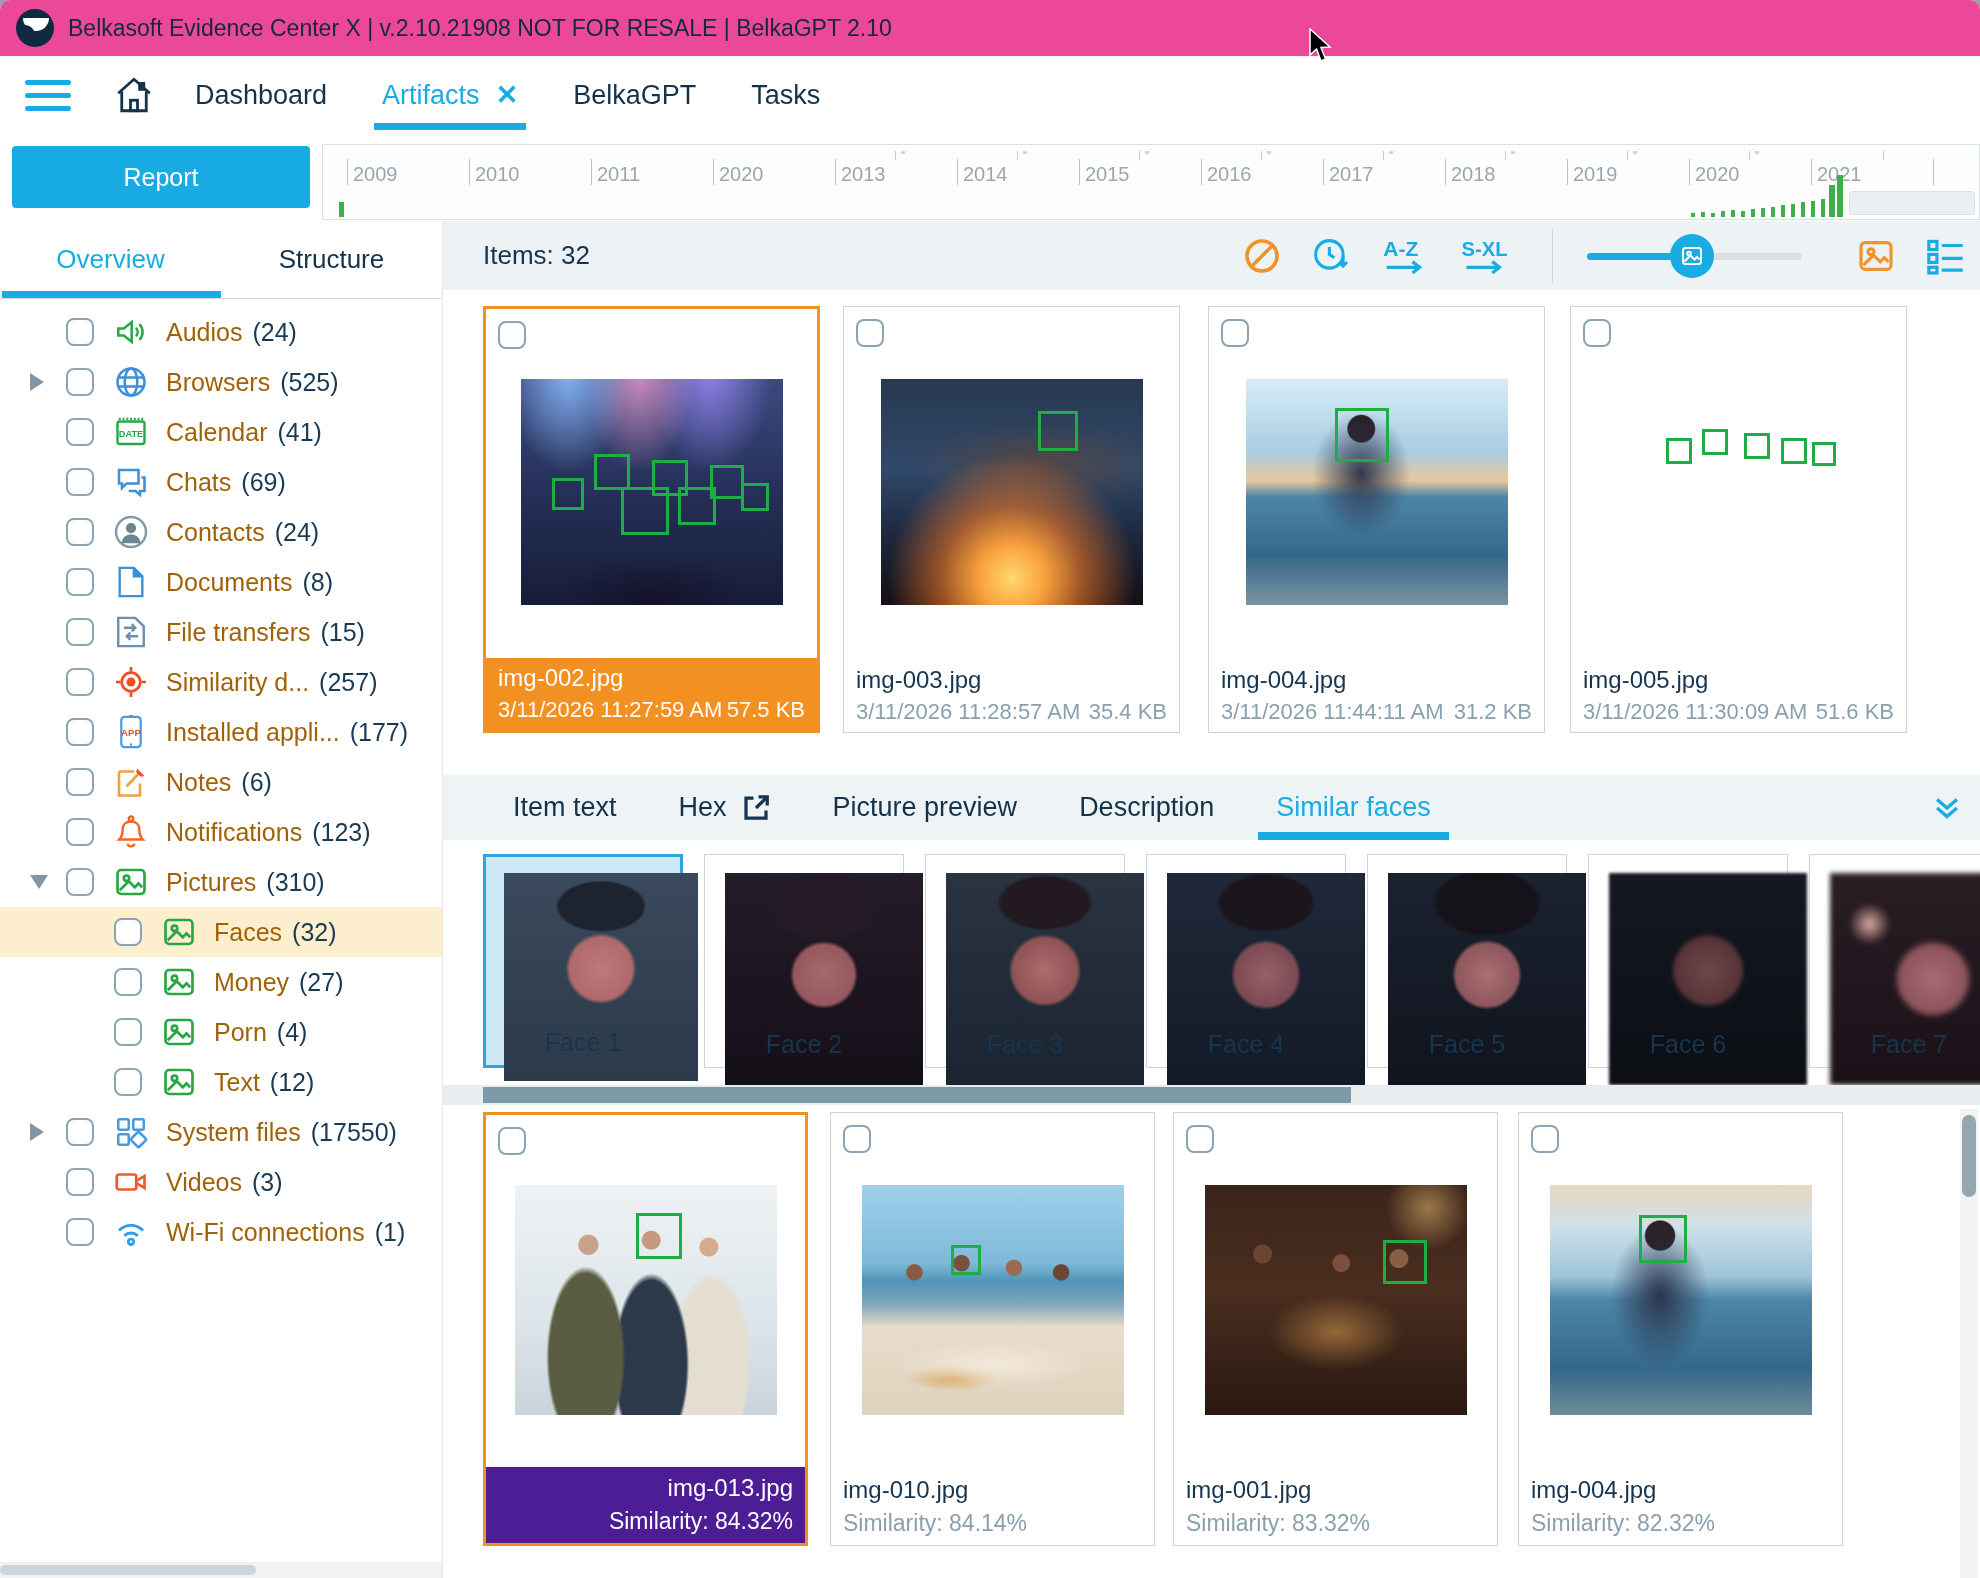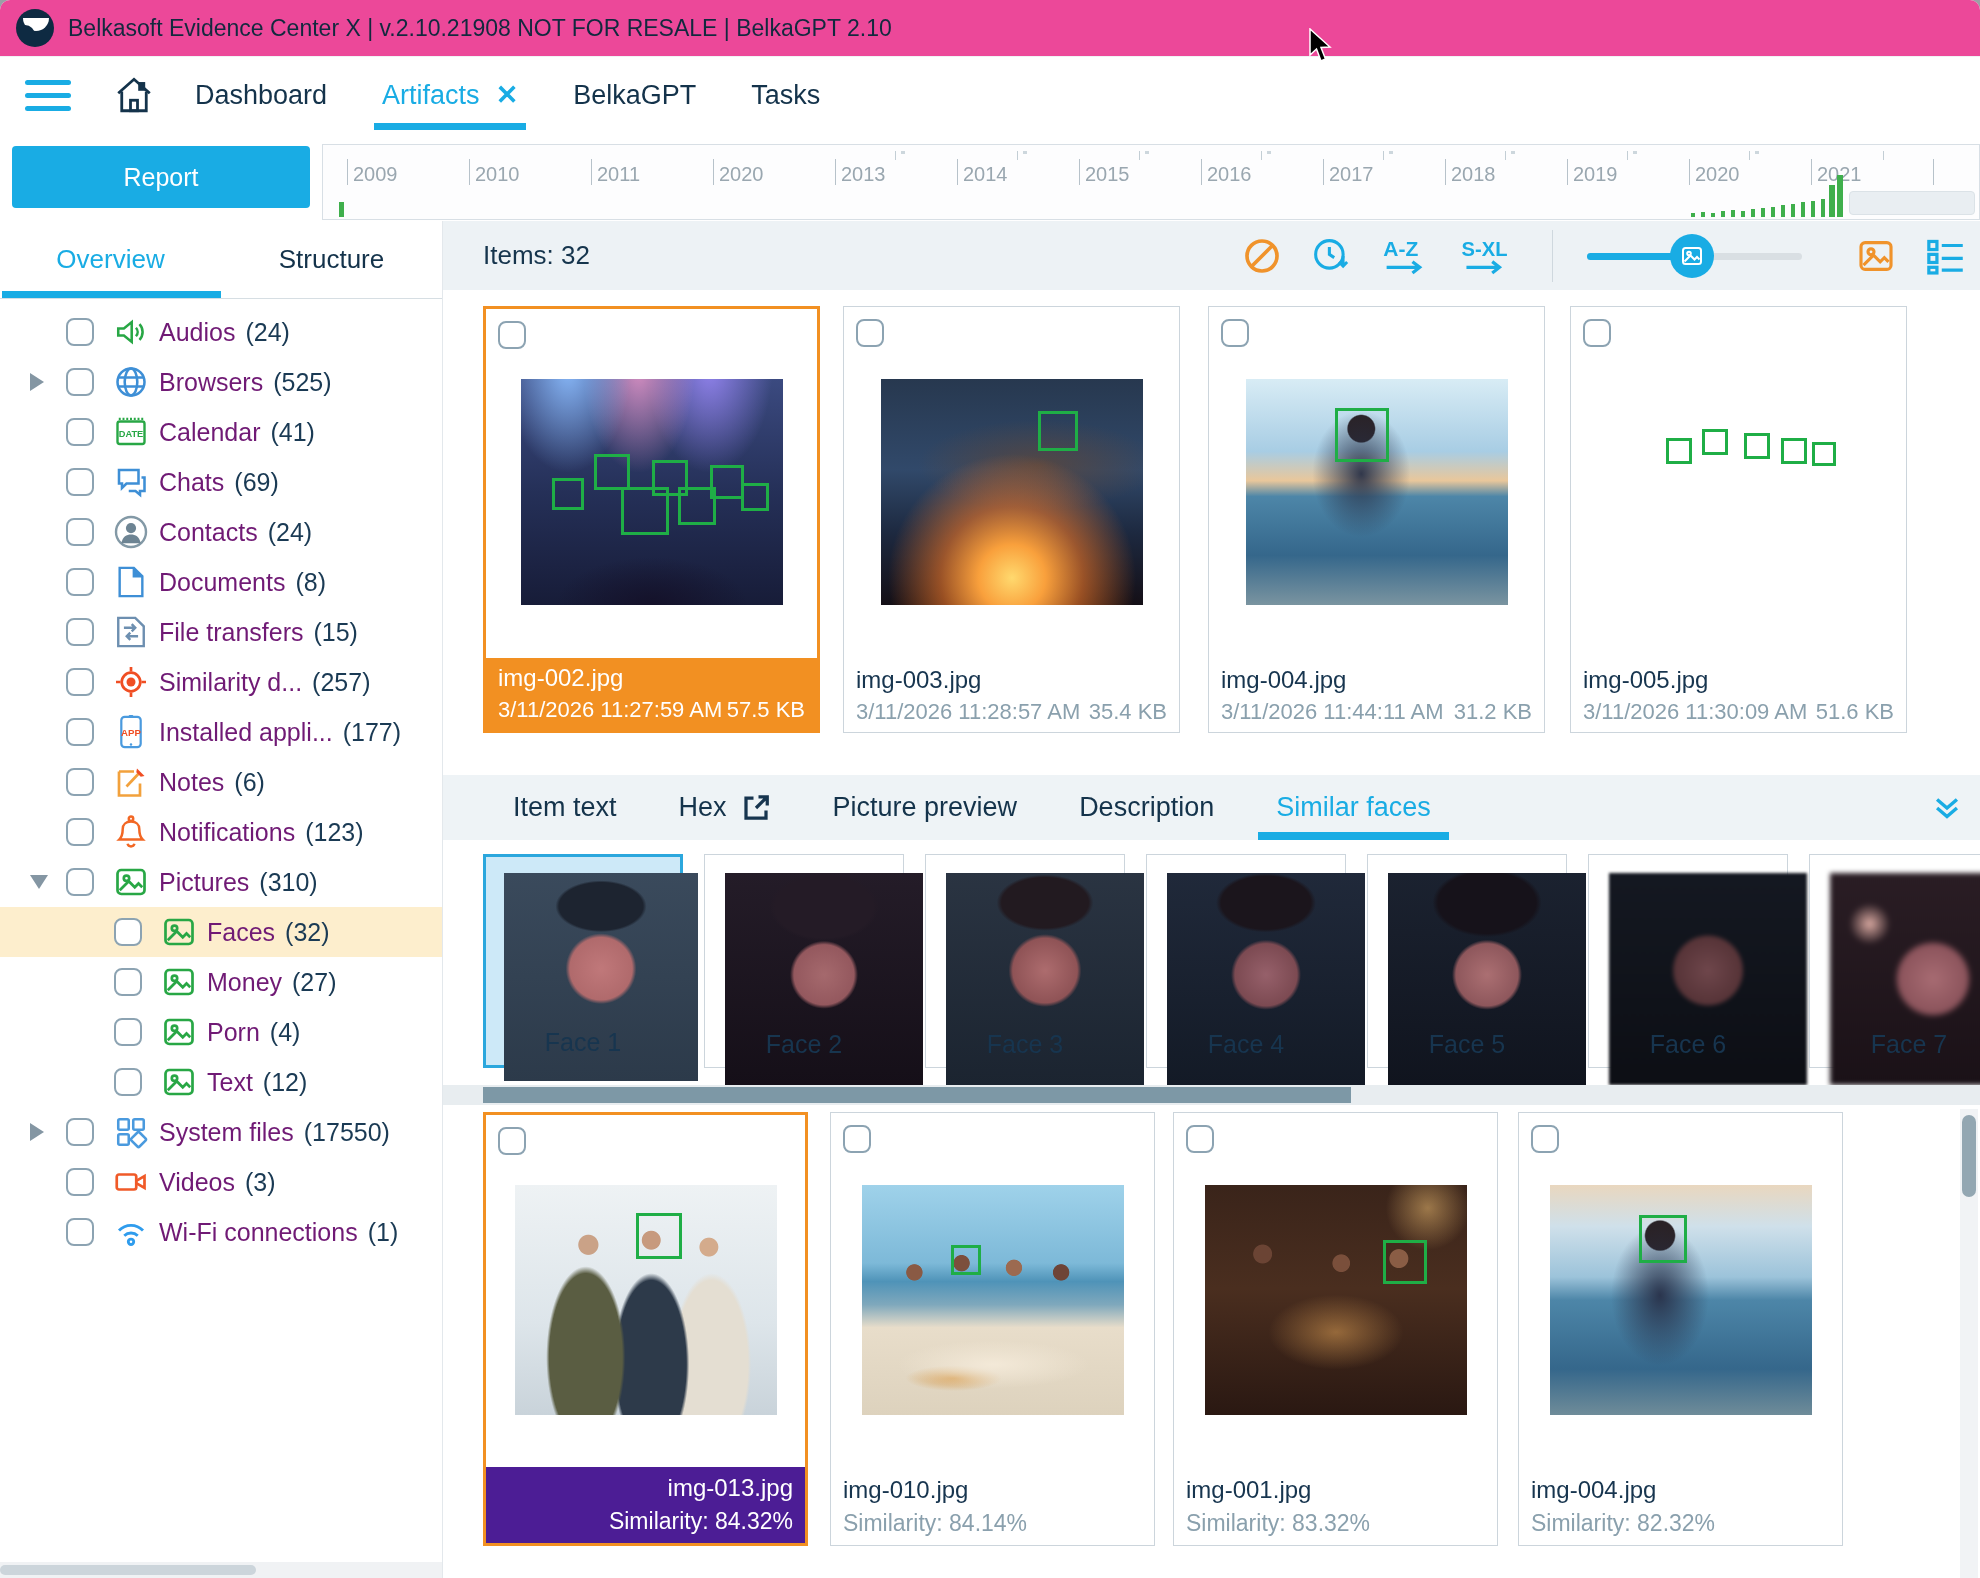--- a/index.html
+++ b/index.html
@@ -45,21 +45,21 @@
   .tree { padding-top:8px; }
   .tree-row { position:relative; height:50px; display:flex; align-items:center; cursor:pointer; }
   .tree-row.hl { background:#fdeecd; }
   .arrow { position:absolute; left:30px; width:0; height:0; }
   .arrow.right { border-left:14px solid #8496a3; border-top:9px solid transparent; border-bottom:9px solid transparent; }
   .arrow.down { border-top:14px solid #8496a3; border-left:9px solid transparent; border-right:9px solid transparent; }
   .cb { width:28px; height:28px; border:2.5px solid #8ca3b2; border-radius:8px; background:#fff; flex:none; }
   .tree-row .cb { margin-left:66px; }
   .tree-row.child .cb { margin-left:114px; }
   .tree-ic { width:38px; height:38px; margin-left:18px; flex:none; display:flex; align-items:center; justify-content:center;}
-  .tree-lbl { margin-left:9px; font-size:25px; color:#701a75; white-space:nowrap; }
+  .tree-lbl { margin-left:16px; font-size:25px; color:#a16207; white-space:nowrap; }
   .tree-cnt { margin-left:10px; font-size:25px; color:#1a3a54; }
   .side-hscroll { position:absolute; left:0; bottom:0; width:443px; height:16px; background:#f0f2f4; }
   .side-hscroll .thumb { position:absolute; left:0; top:3px; width:256px; height:10px; background:#ccd5db; border-radius:5px;}
 
   
   .main { position:absolute; left:443px; top:221px; right:0; bottom:0; background:#fff; }
   .toolbar { position:absolute; left:0; top:0; right:0; height:69px; background:#edf2f5; display:flex; align-items:center; }
   .items-label { margin-left:40px; font-size:26px; color:#16354d; }
   .tb-right { margin-left:auto; display:flex; align-items:center; gap:28px; padding-right:14px; }
   .tb-sep { width:1px; height:52px; background:#cfd8de; margin:0 6px; }

